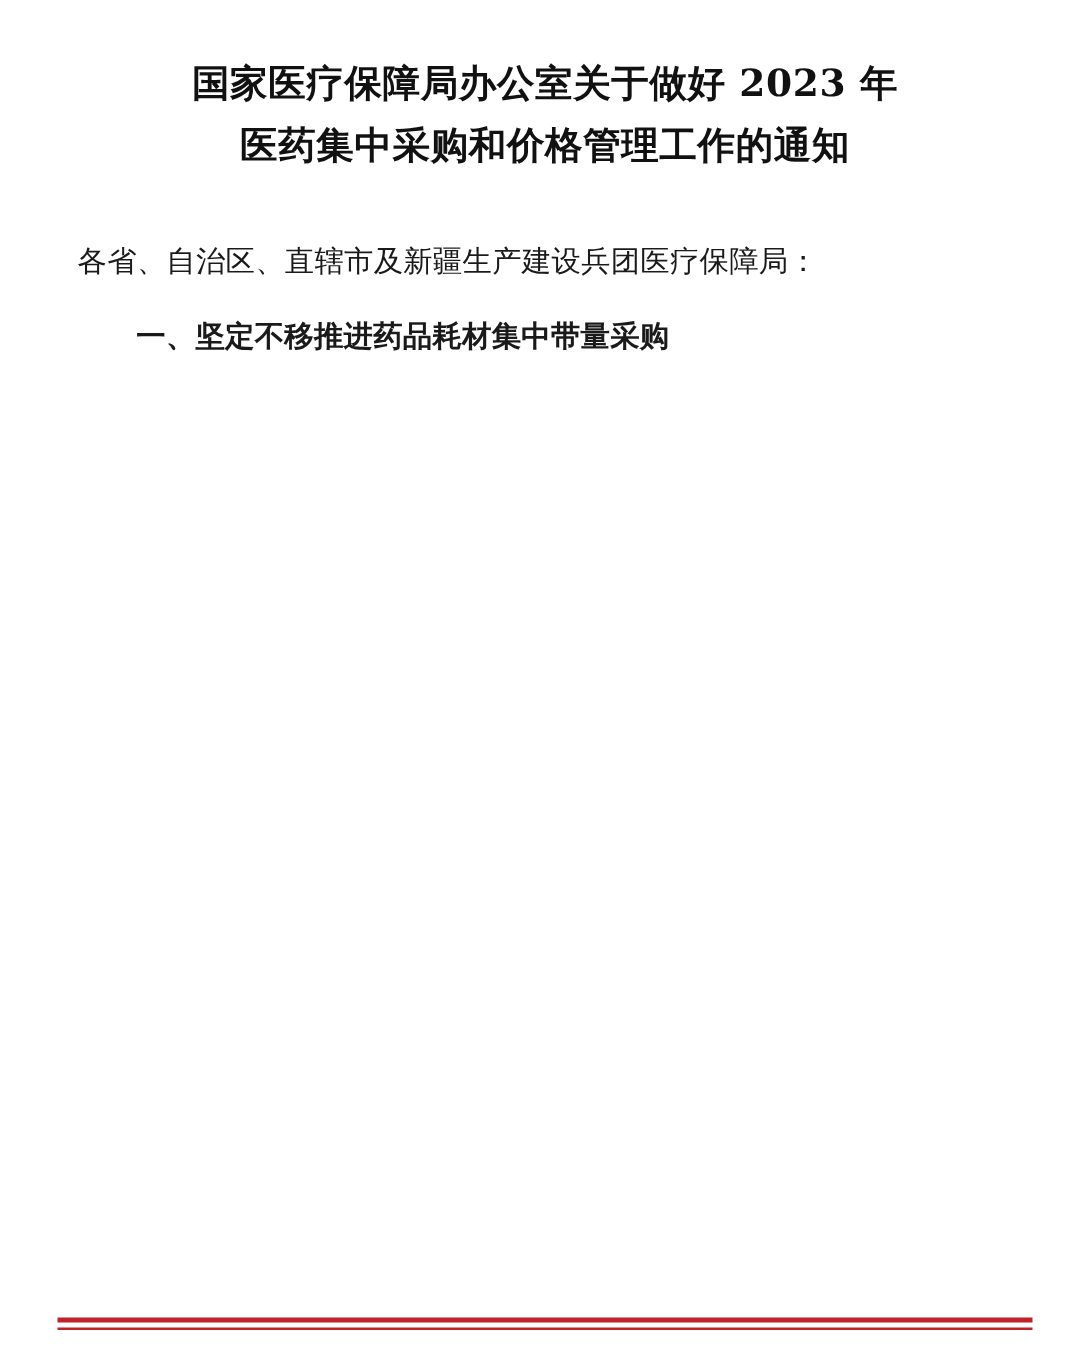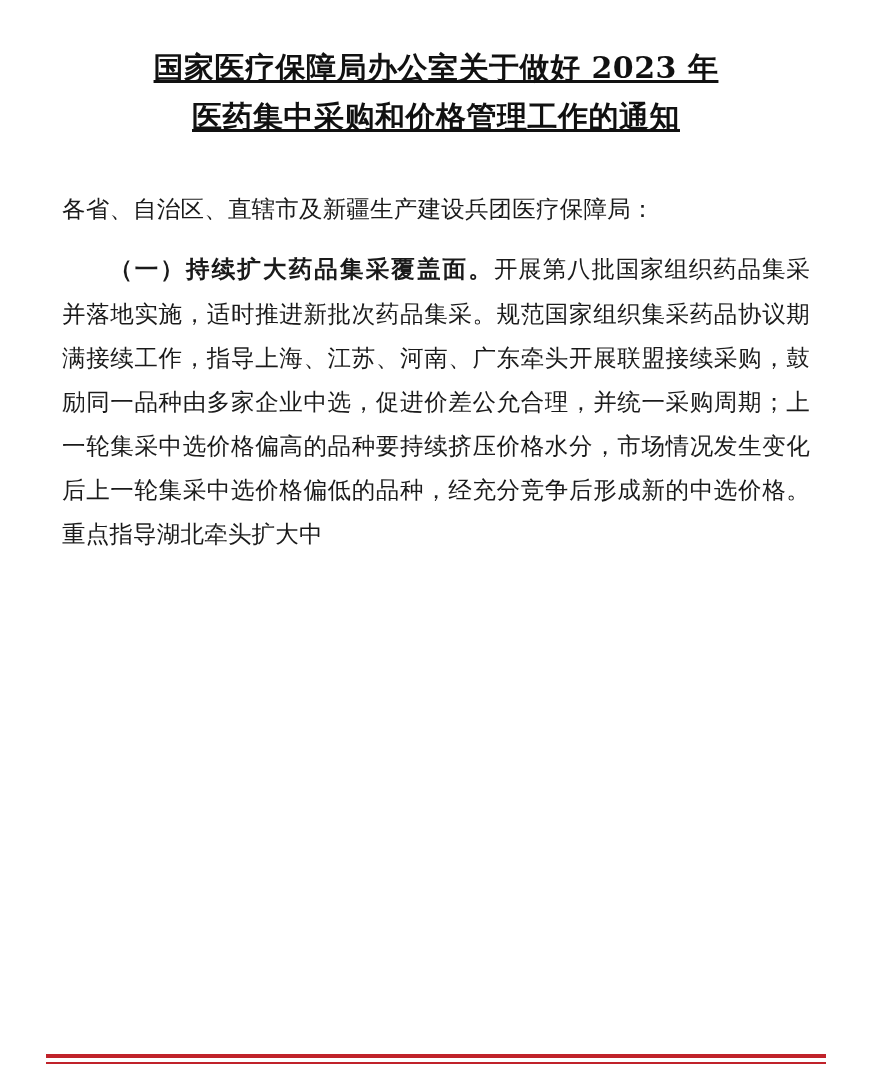--- a/index.html
+++ b/index.html
@@ -23,21 +23,20 @@
   }
   .doc-title {
     margin: 0;
     padding-top: 44px;
     text-align: center;
     font-size: 30px;
     font-weight: bold;
     line-height: 1.62;
     letter-spacing: 0.5px;
     color: #111111;
-    text-decoration: underline;
   }
   .doc-title .line {
     display: block;
     white-space: nowrap;
   }
   .body-block {
     margin-top: 46px;
   }
   p {
     margin: 16px;
@@ -93,22 +92,22 @@
   <h1 class="doc-title">
     <span class="line">国家医疗保障局办公室关于做好 2023 年</span>
     <span class="line">医药集中采购和价格管理工作的通知</span>
   </h1>
 
   <div class="body-block">
 
     <p class="salutation">各省、自治区、直辖市及新疆生产建设兵团医疗保障局：</p>
 
 
+    <p class="section-heading">一、坚定不移推进药品耗材集中带量采购</p>
 
-    <p class="sub-para"><span class="sub-label">（一）持续扩大药品集采覆盖面。</span><span>开展第八批国家组织药品集采并落地实施，适时推进新批次药品集采。规范国家组织集采药品协议期满接续工作，指导上海、江苏、河南、广东牵头开展联盟接续采购，鼓励同一品种由多家企业中选，促进价差公允合理，并统一采购周期；上一轮集采中选价格偏高的品种要持续挤压价格水分，市场情况发生变化后上一轮集采中选价格偏低的品种，经充分竞争后形成新的中选价格。重点指导湖北牵头扩大中</span></p>
 
   </div>
 
   <div class="footer-rules">
     <div class="rule rule-thick" style="background: rgb(192, 34, 42);"></div>
     <div class="rule rule-thin" style="background: rgb(192, 34, 42);"></div>
   </div>
 
 </div>
 

